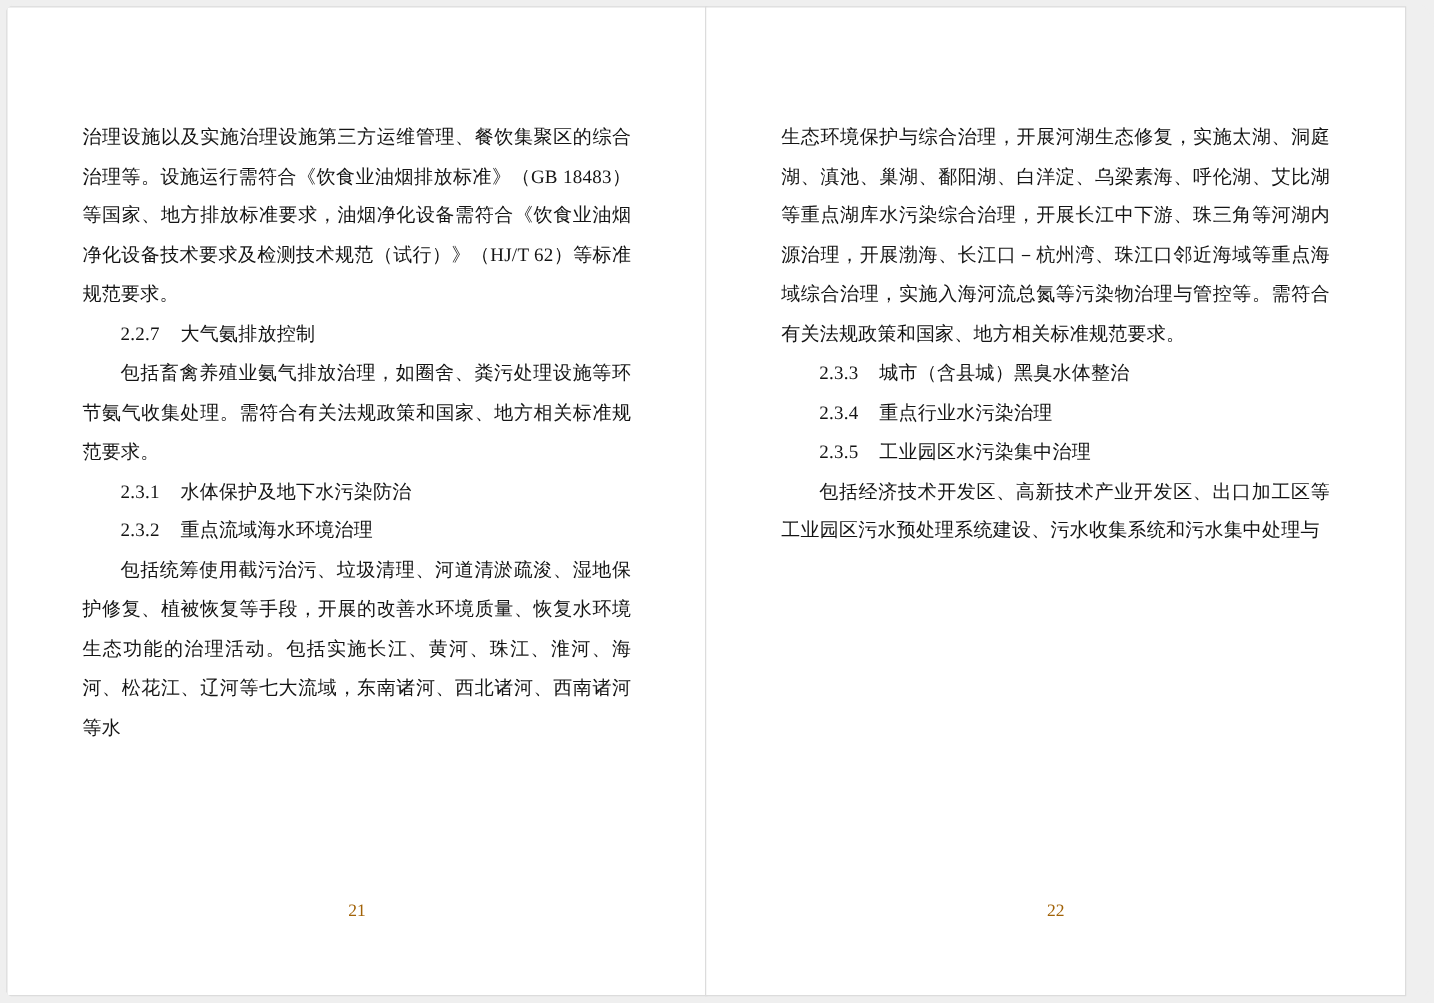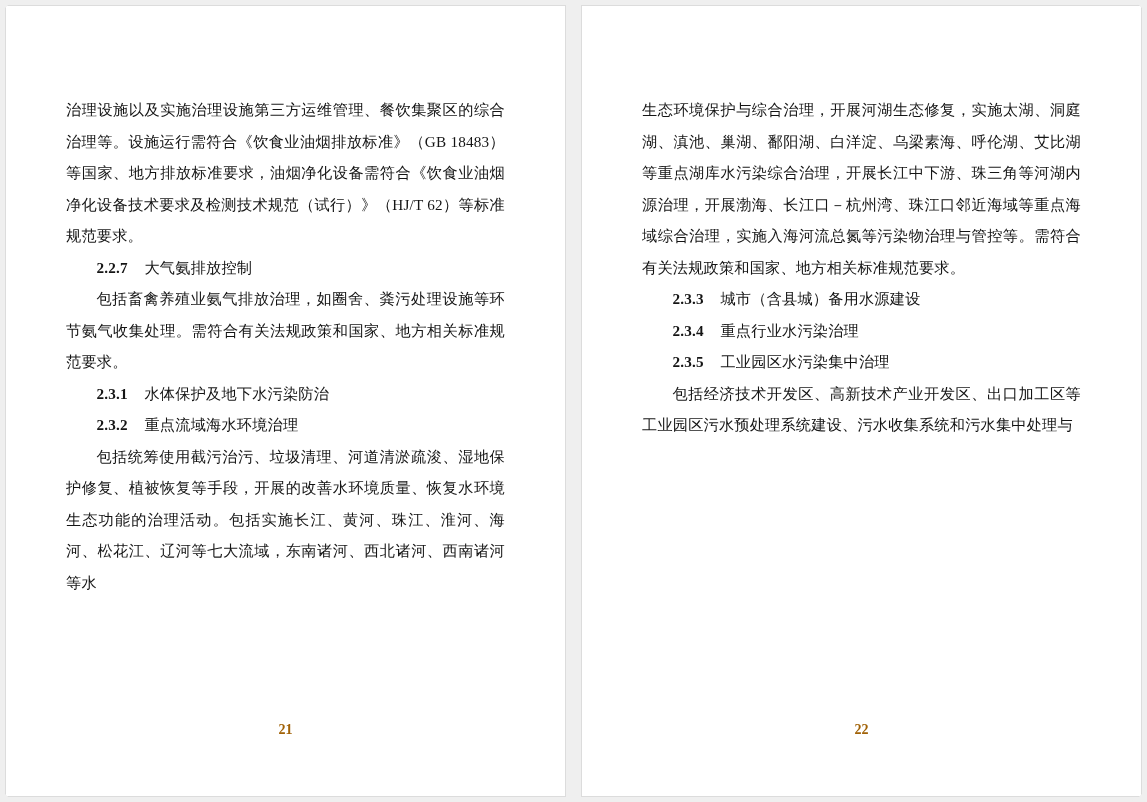--- a/index.html
+++ b/index.html
@@ -8,21 +8,21 @@
     background: #efefef;
     font-family: "Liberation Serif", "DejaVu Serif", serif;
   }
   #viewport {
     width: 1147px;
     height: 802px;
     position: relative;
     background: #efefef;
     overflow: hidden;
     display: flex;
-    justify-content: space-between;
+    justify-content: flex-start;
     box-sizing: border-box;
     padding: 6px 6px 6px 6px;
     border-radius: 22px;
   }
   .page {
     width: 559px;
     height: 790px;
     background: #ffffff;
     box-sizing: border-box;
     position: relative;
@@ -67,21 +67,20 @@
     bottom: 57px;
     left: 0;
     width: 100%;
     text-align: center;
     font-size: 14px;
     color: #a16207;
     line-height: 18px;
   }
   .lat {
     font-family: "Liberation Serif", "DejaVu Serif", serif;
-    font-weight: bold;
   }
 </style>
 </head>
 <body>
 
 <div id="viewport">
 
   <div class="page">
     <div class="page-body">
       <p class="para noindent">治理设施以及实施治理设施第三方运维管理、餐饮集聚区的综合治理等。设施运行需符合《饮食业油烟排放标准》（GB 18483）等国家、地方排放标准要求，油烟净化设备需符合《饮食业油烟净化设备技术要求及检测技术规范（试行）》（HJ/T 62）等标准规范要求。</p>
@@ -90,21 +89,21 @@
       <p class="heading"><span class="num lat">2.3.1</span><span>水体保护及地下水污染防治</span></p>
       <p class="heading"><span class="num lat">2.3.2</span><span>重点流域海水环境治理</span></p>
       <p class="para">包括统筹使用截污治污、垃圾清理、河道清淤疏浚、湿地保护修复、植被恢复等手段，开展的改善水环境质量、恢复水环境生态功能的治理活动。包括实施长江、黄河、珠江、淮河、海河、松花江、辽河等七大流域，东南诸河、西北诸河、西南诸河等水</p>
     </div>
     <div class="page-number lat">21</div>
   </div>
 
   <div class="page">
     <div class="page-body">
       <p class="para noindent">生态环境保护与综合治理，开展河湖生态修复，实施太湖、洞庭湖、滇池、巢湖、鄱阳湖、白洋淀、乌梁素海、呼伦湖、艾比湖等重点湖库水污染综合治理，开展长江中下游、珠三角等河湖内源治理，开展渤海、长江口－杭州湾、珠江口邻近海域等重点海域综合治理，实施入海河流总氮等污染物治理与管控等。需符合有关法规政策和国家、地方相关标准规范要求。</p>
-      <p class="heading"><span class="num lat">2.3.3</span><span>城市（含县城）备用水源建设</span></p>
+      <p class="heading"><span class="num lat">2.3.3</span><span>城市（含县城）黑臭水体整治</span></p>
       <p class="heading"><span class="num lat">2.3.4</span><span>重点行业水污染治理</span></p>
       <p class="heading"><span class="num lat">2.3.5</span><span>工业园区水污染集中治理</span></p>
       <p class="para">包括经济技术开发区、高新技术产业开发区、出口加工区等工业园区污水预处理系统建设、污水收集系统和污水集中处理与</p>
     </div>
     <div class="page-number lat">22</div>
   </div>
 
 </div>
 
 </body></html>

